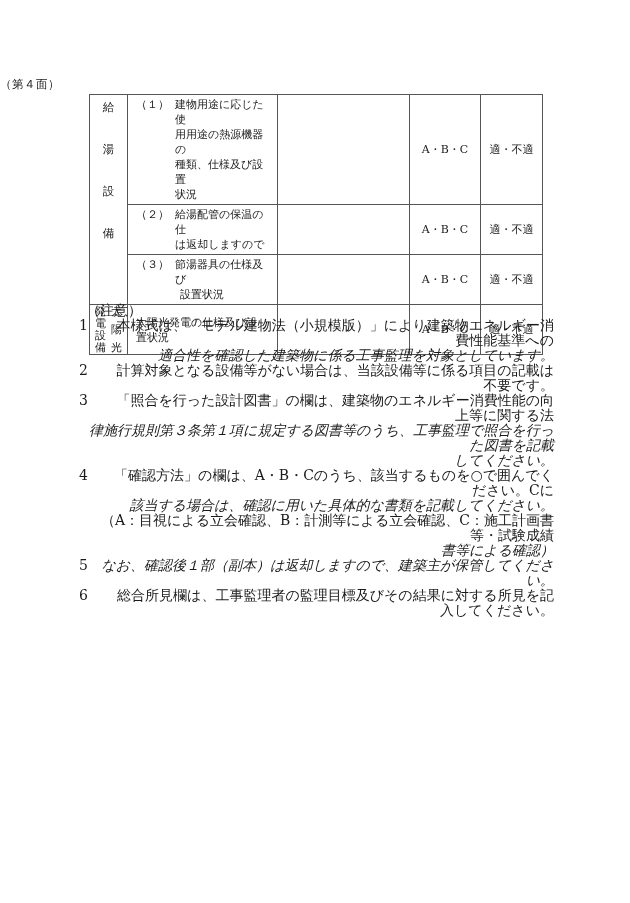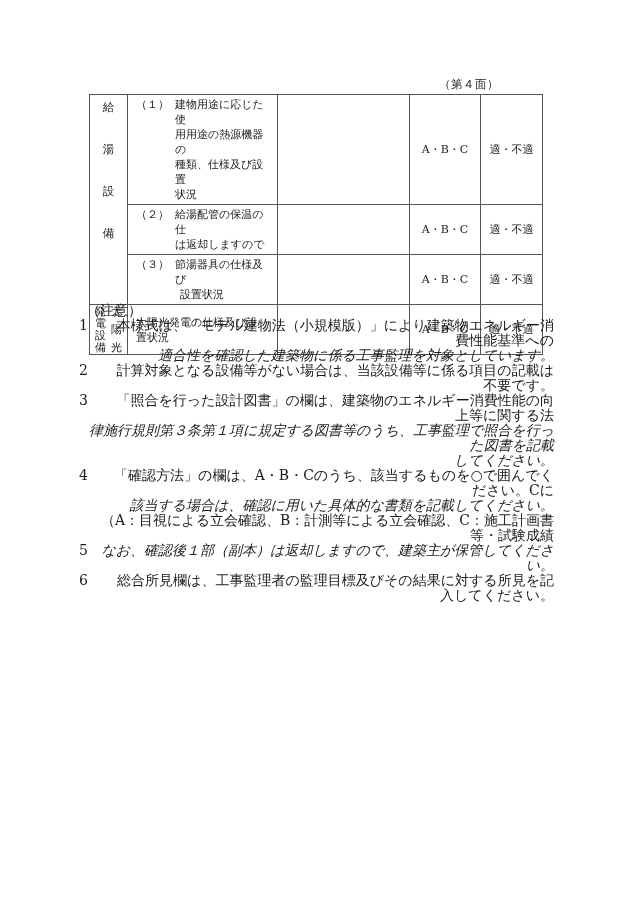--- a/index.html
+++ b/index.html
@@ -3,21 +3,21 @@
 <meta charset="utf-8">
 <style>
   html, body { margin: 0; padding: 0; background: #ffffff; }
   body {
     width: 630px; height: 903px; position: relative; overflow: hidden;
     font-family: "DejaVu Serif", "Liberation Serif", serif;
     color: #1a1a1a;
   }
   .page-label {
     position: absolute; left: 0; width: 499px; top: 77px;
-    text-align: right; font-size: 11.5px; letter-spacing: 0.5px;
+    text-align: left; font-size: 11.5px; letter-spacing: 0.5px;
   }
   table.form {
     position: absolute; left: 89px; top: 94px;
     border-collapse: collapse; table-layout: fixed;
     width: 453px;
   }
   table.form td {
     border: 1px solid #555;
     padding: 0; vertical-align: middle;
     font-size: 11px; line-height: 15px;
@@ -175,20 +175,21 @@
       <span class="cont">してください。</span>
     </span>
   </div>
 
   <div class="note">
     <span class="num">4</span>
     <span class="body">
       <span>「確認方法」の欄は、A・B・Cのうち、該当するものを○で囲んでください。Cに</span>
       <span class="cont">該当する場合は、確認に用いた具体的な書類を記載してください。</span>
       <span class="sub">（A：目視による立会確認、B：計測等による立会確認、C：施工計画書等・試験成績</span>
+      <span class="cont">書等による確認）</span>
     </span>
   </div>
 
   <div class="note">
     <span class="num">5</span>
     <span class="body">
       <span class="cont">なお、確認後１部（副本）は返却しますので、建築主が保管してください。</span>
     </span>
   </div>
 

